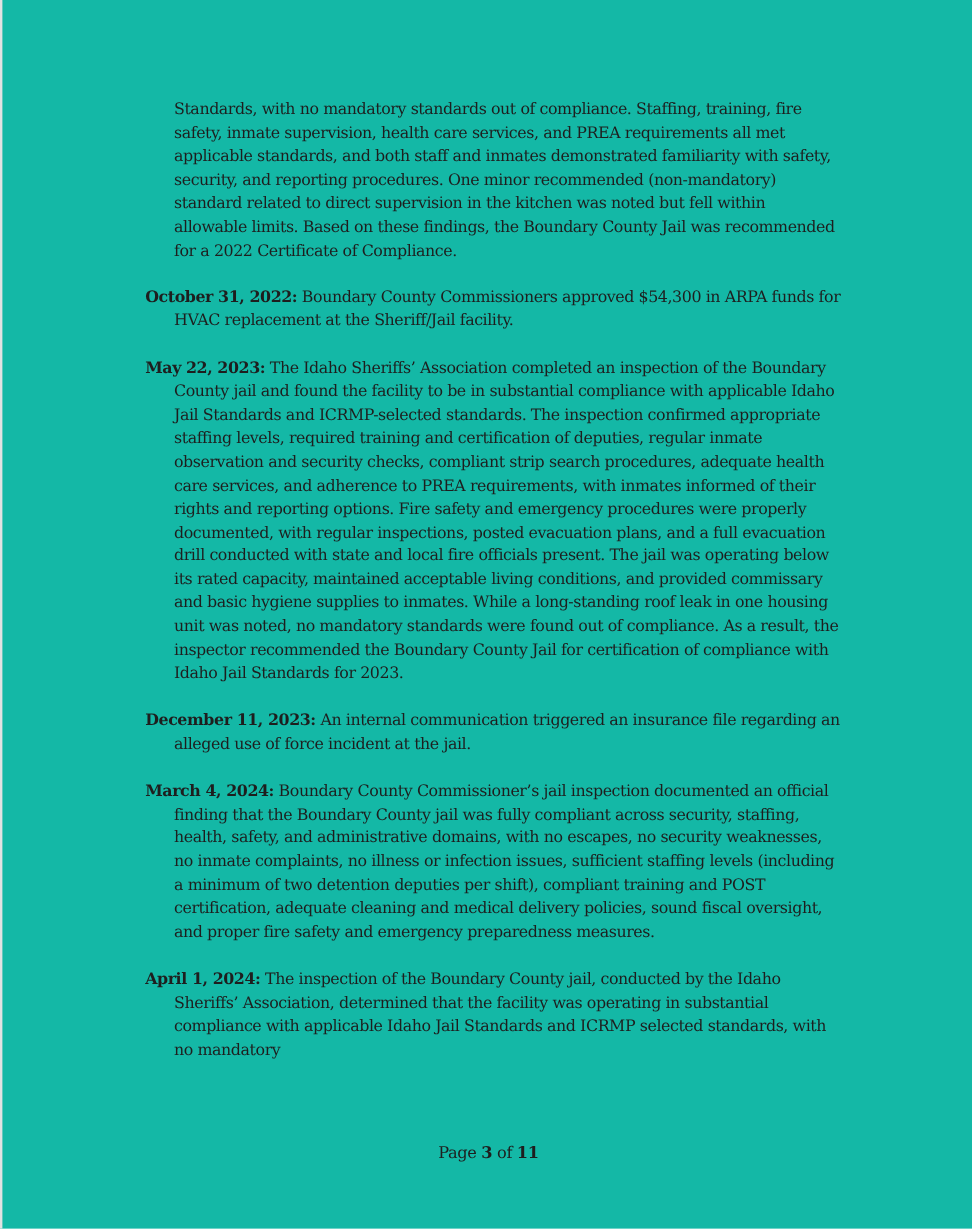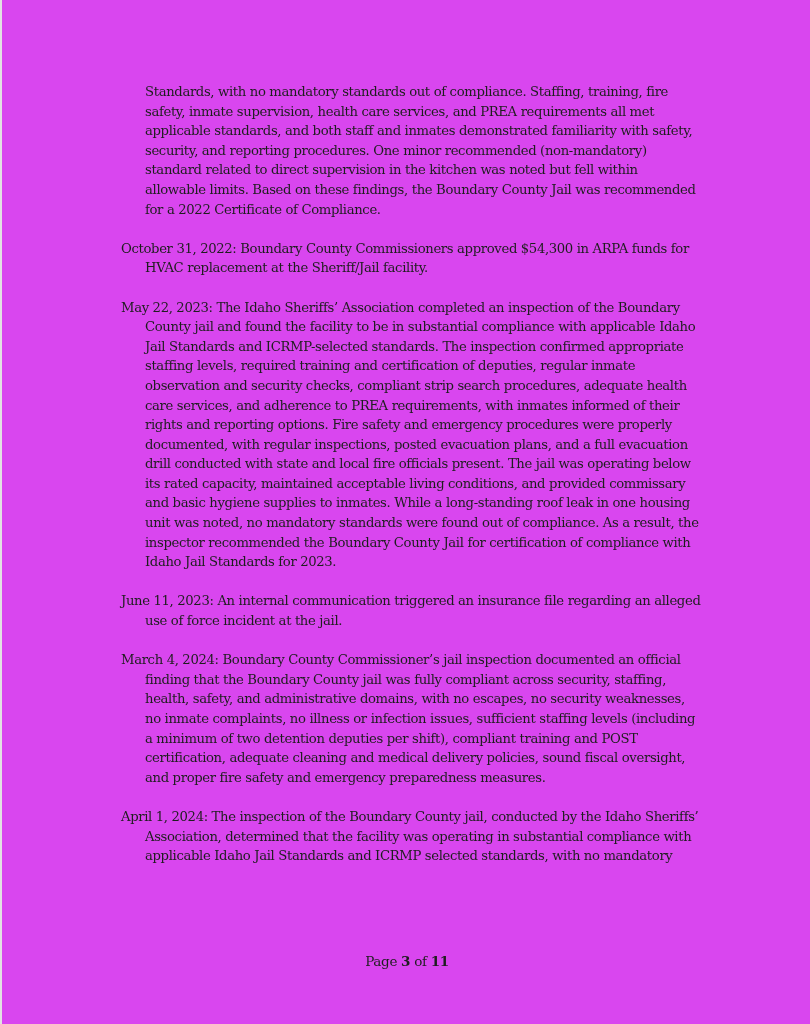--- a/index.html
+++ b/index.html
@@ -1,48 +1,48 @@
 <!DOCTYPE html>
 <html><head>
   <meta charset="utf-8">
   <style>
     html, body { margin: 0; padding: 0; background: #ffffff; }
     body { width: 810px; height: 1024px; position: relative; overflow: hidden; }
     .page {
       position: absolute; left: 0; top: 0; width: 810px; height: 1024px;
-      background: #d946ef; border-left: 2px solid #e2e2e2; box-sizing: border-box;
+      background: #14b8a6; border-left: 2px solid #e2e2e2; box-sizing: border-box;
       font-family: "DejaVu Serif", "Liberation Serif", serif;
       color: #1e1e1e;
     }
     .content {
       position: absolute; left: 119px; top: 82px; width: 580px;
       font-size: 13.2px; line-height: 19.6px; letter-spacing: -0.35px;
     }
     .entry { margin: 0 0 19.6px 0; padding-left: 24px; text-indent: -24px; }
     .entry.cont { padding-left: 24px; text-indent: 0; }
-    .date { font-weight: normal; margin-top: 28px; }
+    .date { font-weight: bold; margin-top: 28px; }
     .footer {
       position: absolute; left: 0; width: 810px; top: 953px; text-align: center;
       font-size: 13.5px; letter-spacing: -0.3px;
     }
     .footer b { font-weight: bold; }
   </style>
 </head>
 <body>
 
 <div class="page">
   <div class="content">
     <p class="entry cont">Standards, with no mandatory standards out of compliance. Staffing, training, fire safety, inmate supervision, health care services, and PREA requirements all met applicable standards, and both staff and inmates demonstrated familiarity with safety, security, and reporting procedures. One minor recommended (non-mandatory) standard related to direct supervision in the kitchen was noted but fell within allowable limits. Based on these findings, the Boundary County Jail was recommended for a 2022 Certificate of Compliance.</p>
 
     <p class="entry"><span class="date">October 31, 2022:</span><span> Boundary County Commissioners approved $54,300 in ARPA funds for HVAC replacement at the Sheriff/Jail facility.</span></p>
 
 
     <p class="entry"><span class="date">May 22, 2023:</span><span> The Idaho Sheriffs’ Association completed an inspection of the Boundary County jail and found the facility to be in substantial compliance with applicable Idaho Jail Standards and ICRMP-selected standards. The inspection confirmed appropriate staffing levels, required training and certification of deputies, regular inmate observation and security checks, compliant strip search procedures, adequate health care services, and adherence to PREA requirements, with inmates informed of their rights and reporting options. Fire safety and emergency procedures were properly documented, with regular inspections, posted evacuation plans, and a full evacuation drill conducted with state and local fire officials present. The jail was operating below its rated capacity, maintained acceptable living conditions, and provided commissary and basic hygiene supplies to inmates. While a long-standing roof leak in one housing unit was noted, no mandatory standards were found out of compliance. As a result, the inspector recommended the Boundary County Jail for certification of compliance with Idaho Jail Standards for 2023.</span></p>
 
-    <p class="entry"><span class="date">June 11, 2023:</span><span> An internal communication triggered an insurance file regarding an alleged use of force incident at the jail.</span></p>
+    <p class="entry"><span class="date">December 11, 2023:</span><span> An internal communication triggered an insurance file regarding an alleged use of force incident at the jail.</span></p>
 
     <p class="entry"><span class="date">March 4, 2024:</span><span> Boundary County Commissioner’s jail inspection documented an official finding that the Boundary County jail was fully compliant across security, staffing, health, safety, and administrative domains, with no escapes, no security weaknesses, no inmate complaints, no illness or infection issues, sufficient staffing levels (including a minimum of two detention deputies per shift), compliant training and POST certification, adequate cleaning and medical delivery policies, sound fiscal oversight, and proper fire safety and emergency preparedness measures.</span></p>
 
     <p class="entry"><span class="date">April 1, 2024:</span><span> The inspection of the Boundary County jail, conducted by the Idaho Sheriffs’ Association, determined that the facility was operating in substantial compliance with applicable Idaho Jail Standards and ICRMP selected standards, with no mandatory</span></p>
   </div>
 
   <div class="footer"><span>Page </span><b>3</b><span> of </span><b>11</b></div>
 </div>
 
 </body></html>

